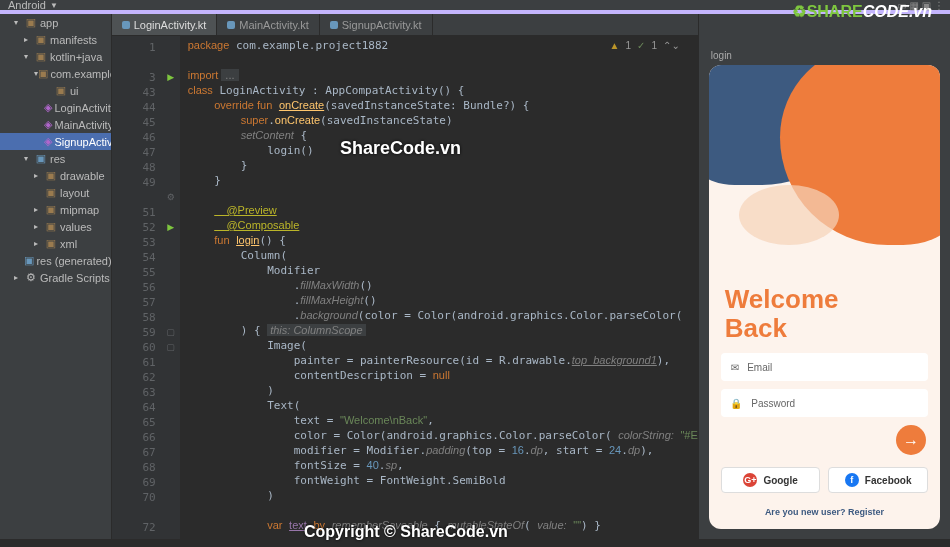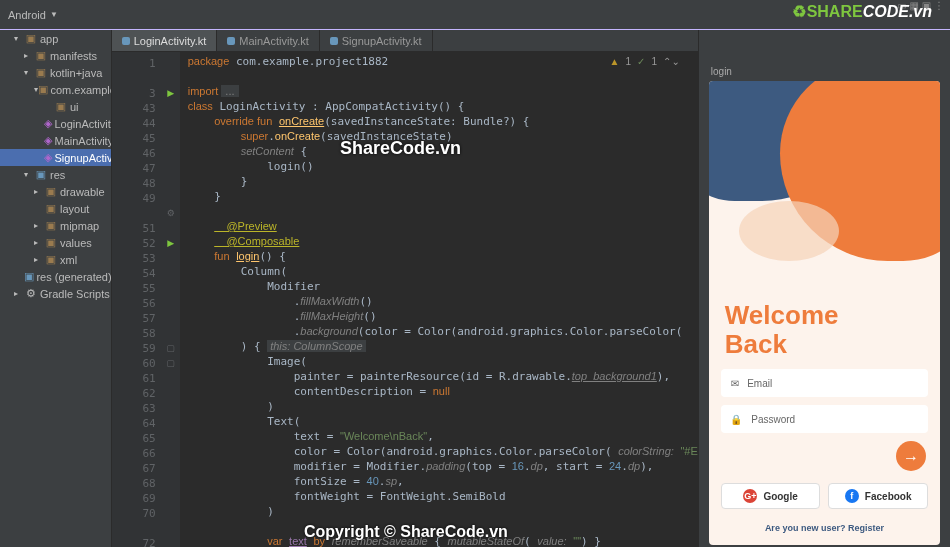--- a/index.html
+++ b/index.html
@@ -1,17 +1,17 @@
 <!DOCTYPE html>
 <html><head>
 <meta charset="utf-8">
 <style>
 * { margin:0; padding:0; box-sizing:border-box; font-family:'Segoe UI',Arial,sans-serif; }
 body { width:950px; height:547px; background:#2b2b2b; color:#a9b7c6; overflow:hidden; position:relative; font-size:12px; }
-.top-bar { height:30px; background:#3c3f41; border-bottom:1px solid #c4b5fd; display:flex; align-items:center;text-align:right; }
+.top-bar { height:14px; background:#3c3f41; border-bottom:4px solid #c4b5fd; display:flex; align-items:center;text-align:right; }
 .project-label { padding:0 8px; font-size:11px; color:#bbb; display:flex; align-items:center; gap:4px; }
 .content { display:flex; height:525px; }
 .sidebar { width:125px; background:#3c3f41; border-right:1px solid #2b2b2b; overflow:hidden; font-size:11px; }
 .tree-item { display:flex; align-items:center; padding:2px 0 2px 4px; color:#bbb; white-space:nowrap; cursor:pointer; }
 .tree-item.sel { background:#4b6eaf; color:#fff; }
 .tree-item .arrow { width:10px; font-size:8px; }
 .tree-item .ic { width:14px; text-align:center; margin-right:2px; }
 .indent-1 { padding-left:14px; } .indent-2 { padding-left:24px; } .indent-3 { padding-left:34px; } .indent-4 { padding-left:44px; }
 .editor-area { flex:1; display:flex; flex-direction:column; background:#2b2b2b; }
 .tabs { height:22px; background:#3c3f41; display:flex; border-bottom:1px solid #2b2b2b; }
@@ -19,21 +19,21 @@
 .tab.active { background:#4e5254; color:#ddd; }
 .tab .dot { width:8px; height:8px; border-radius:2px; background:#6897bb; }
 .code-wrap { display:flex; flex:1; overflow:hidden; position:relative; }
 .gutter { width:50px; background:#313335; text-align:right; padding:4px 6px 4px 0; color:#606366; font-family:'Consolas',monospace; font-size:11px; line-height:15px; }
 .gutter-icons { width:18px; background:#313335; padding:4px 0; font-size:9px; line-height:15px; text-align:center; color:#606366; }
 .code { flex:1; padding:2px 0 4px 8px; font-family:'Consolas',monospace; font-size:11px; line-height:15px; white-space:pre; overflow:hidden; }
 .kw { color:#cc7832; } .fn { color:#ffc66d; } .str { color:#6a8759; } .num { color:#6897bb; } .cm { color:#808080; } .ann { color:#bbb529;text-decoration:underline; } .prop { color:#9876aa; } .it { font-style:italic; color:#808080; } .ul { text-decoration:underline; }
 .status-strip { position:absolute; top:4px; right:18px; font-size:10px; color:#999; display:flex; gap:6px; align-items:center; }
 .preview-panel { width:280px; background:#3c3f41; border-left:1px solid #2b2b2b; display:flex; flex-direction:column; padding:6px 10px 10px 10px; }
 .preview-label { font-size:10px; color:#aaa; margin:30px 0 4px 2px; }
-.phone { flex:1; background:#fdf3ec; border-radius:4px; position:relative; overflow:hidden; }
+.phone { flex:1; background:#fdf3ec; border-radius:12px; position:relative; overflow:hidden; }
 .blob1 { position:absolute; top:-40px; left:-30px; width:180px; height:160px; background:#3d5a80; border-radius:50% 60% 70% 40%; }
 .blob2 { position:absolute; top:-20px; right:-40px; width:200px; height:200px; background:#ee7c3c; border-radius:60% 40% 50% 70%; }
 .blob3 { position:absolute; top:120px; left:30px; width:100px; height:60px; background:#f5d3b9; border-radius:50%; opacity:0.7; }
 .welcome { position:absolute; top:220px; left:16px; color:#ee7c3c; font-size:26px; font-weight:600; line-height:1.1; }
 .field { position:absolute; left:12px; right:12px; height:28px; background:#fff; border-radius:4px; display:flex; align-items:center; padding:0 10px; gap:8px; font-size:10px; color:#666; }
 .field.email { top:288px; } .field.pwd { top:324px; }
 .arrow-btn { position:absolute; right:14px; top:360px; width:30px; height:30px; border-radius:50%; background:#ee7c3c; color:#fff; display:flex; align-items:center; justify-content:center; font-size:16px; }
 .social-row { position:absolute; bottom:36px; left:12px; right:12px; display:flex; gap:8px; }
 .social-btn { flex:1; height:26px; background:#fff; border:1px solid #ddd; border-radius:4px; display:flex; align-items:center; justify-content:center; gap:6px; font-size:10px; font-weight:600; color:#333; }
 .social-btn .cic { width:14px; height:14px; border-radius:50%; display:flex; align-items:center; justify-content:center; font-size:9px; color:#fff; }

